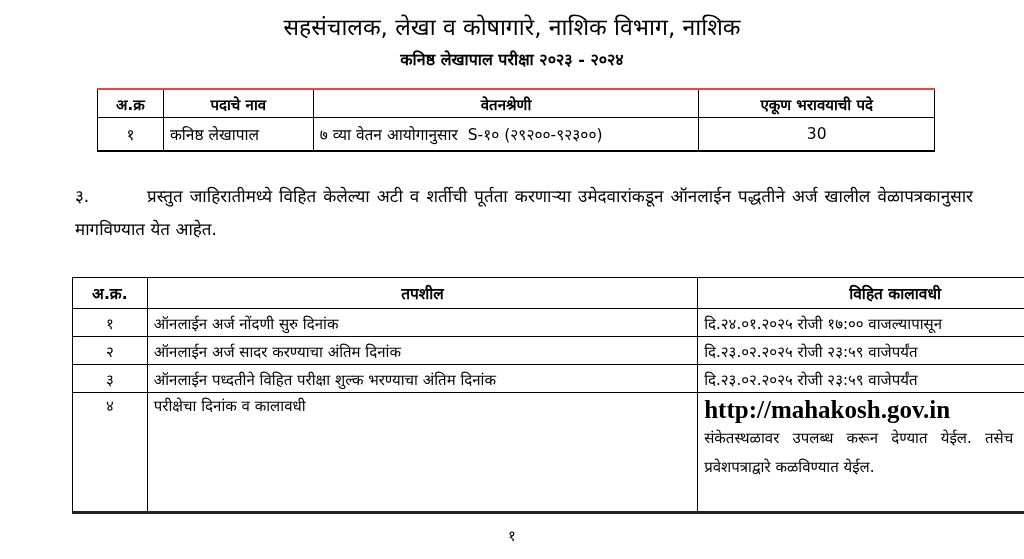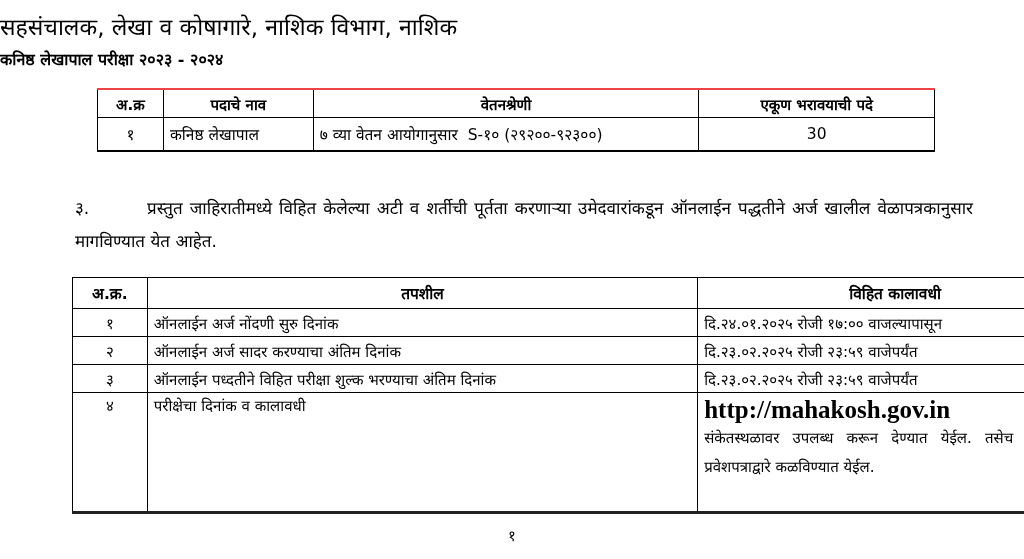--- a/index.html
+++ b/index.html
@@ -1,36 +1,36 @@
 <!DOCTYPE html>
 <html><head>
 <meta charset="utf-8">
 <style>
   html, body { margin: 0; padding: 0; background: #ffffff; }
   body {
     width: 1024px; height: 559px; position: relative; overflow: hidden;
     font-family: "DejaVu Sans", "Liberation Sans", sans-serif; color: #000;
   }
   .title {
-    position: absolute; left: 0; width: 1024px; text-align: left;
+    position: absolute; left: 0; width: 1024px; text-align: center;
   }
   .title1 { top: 10px; font-size: 23px; font-weight: normal; }
   .title2 { top: 48px; font-size: 16px; font-weight: bold; }
 
   table { border-collapse: collapse; position: absolute; }
   td, th { border: 1px solid #000; padding: 0 6px; font-size: 15.5px; }
 
   #posts-table { left: 97px; top: 88px; width: 838px; }
   #posts-table th { height: 27px; font-weight: bold; font-size: 15px; text-align: center; }
   #posts-table td { height: 32px; }
   #posts-table tr:first-child th { border-top: 2px solid #ef4444; }
   #posts-table tr:last-child td { border-bottom: 2px solid #000; }
 
   .para {
-    position: absolute; left: 75px; top: 192px; width: 898px;
+    position: absolute; left: 75px; top: 180px; width: 898px;
     font-size: 17px; line-height: 33px; text-align: justify;
   }
   .para .num { display: inline-block; width: 72px; }
 
   #schedule-table { left: 72px; top: 277px; width: 1022px; }
   #schedule-table th { height: 30px; font-weight: bold; font-size: 15.5px; text-align: center; }
   #schedule-table td { height: 27px; font-size: 15px; vertical-align: middle; }
   #schedule-table td.center { text-align: center; }
   #schedule-table tr.last td { vertical-align: top; padding-top: 2px; }
   #schedule-table tr.last td { border-bottom: 3px solid #222; }

